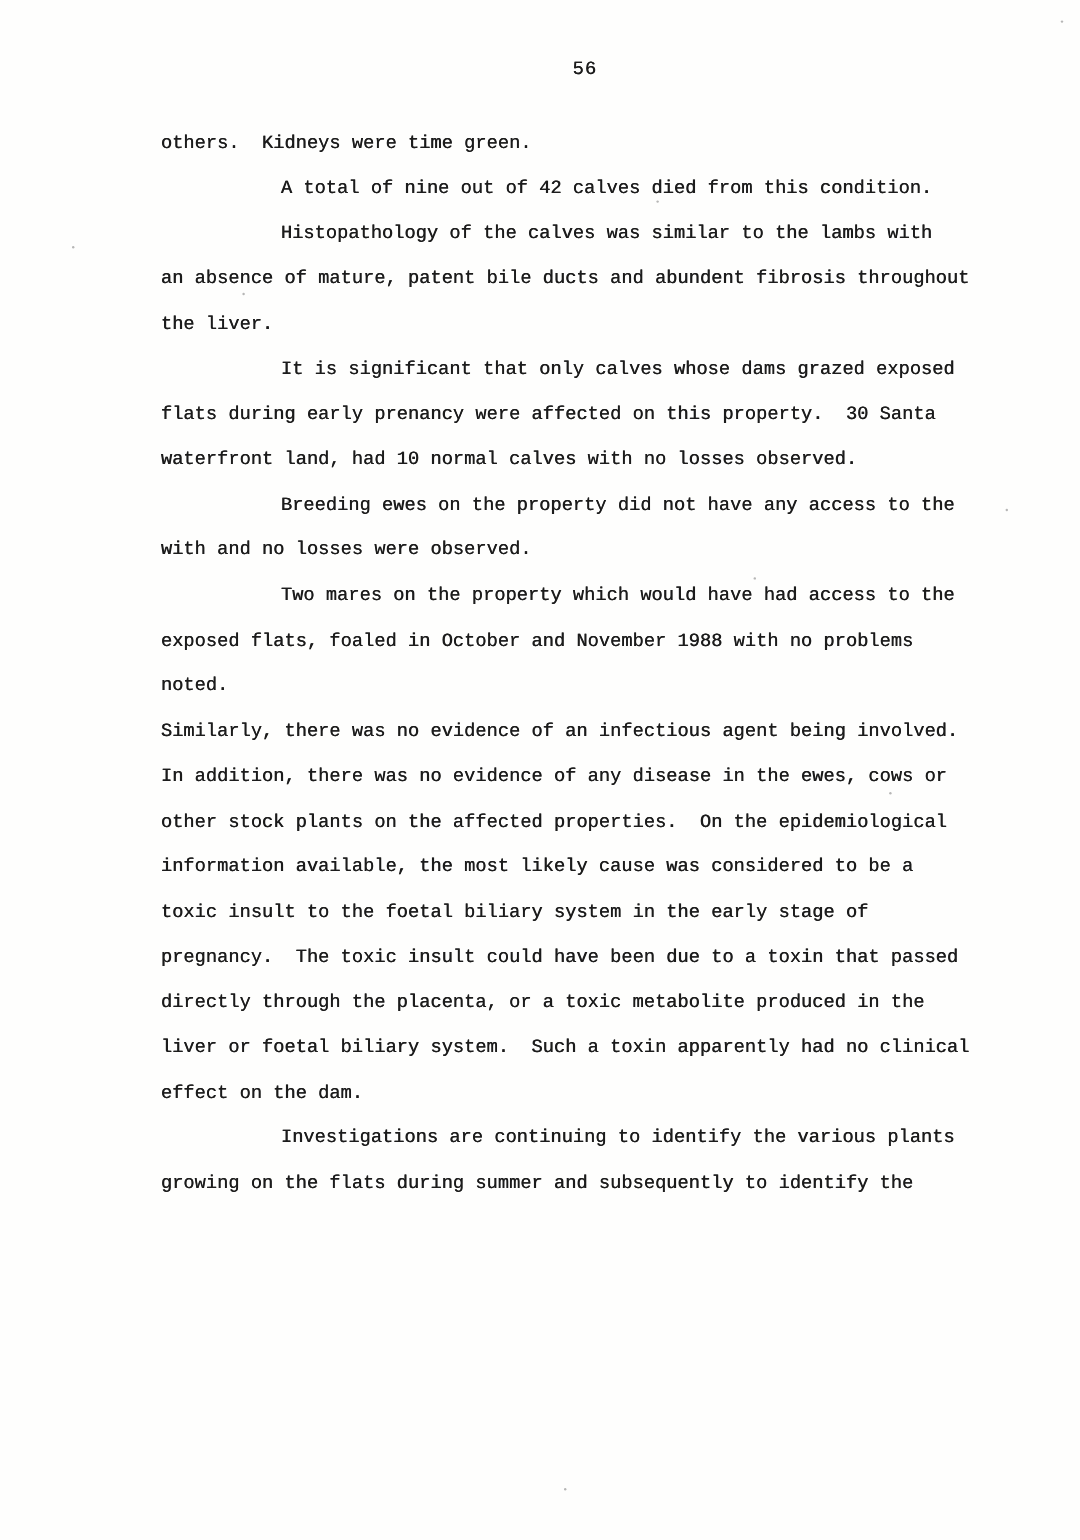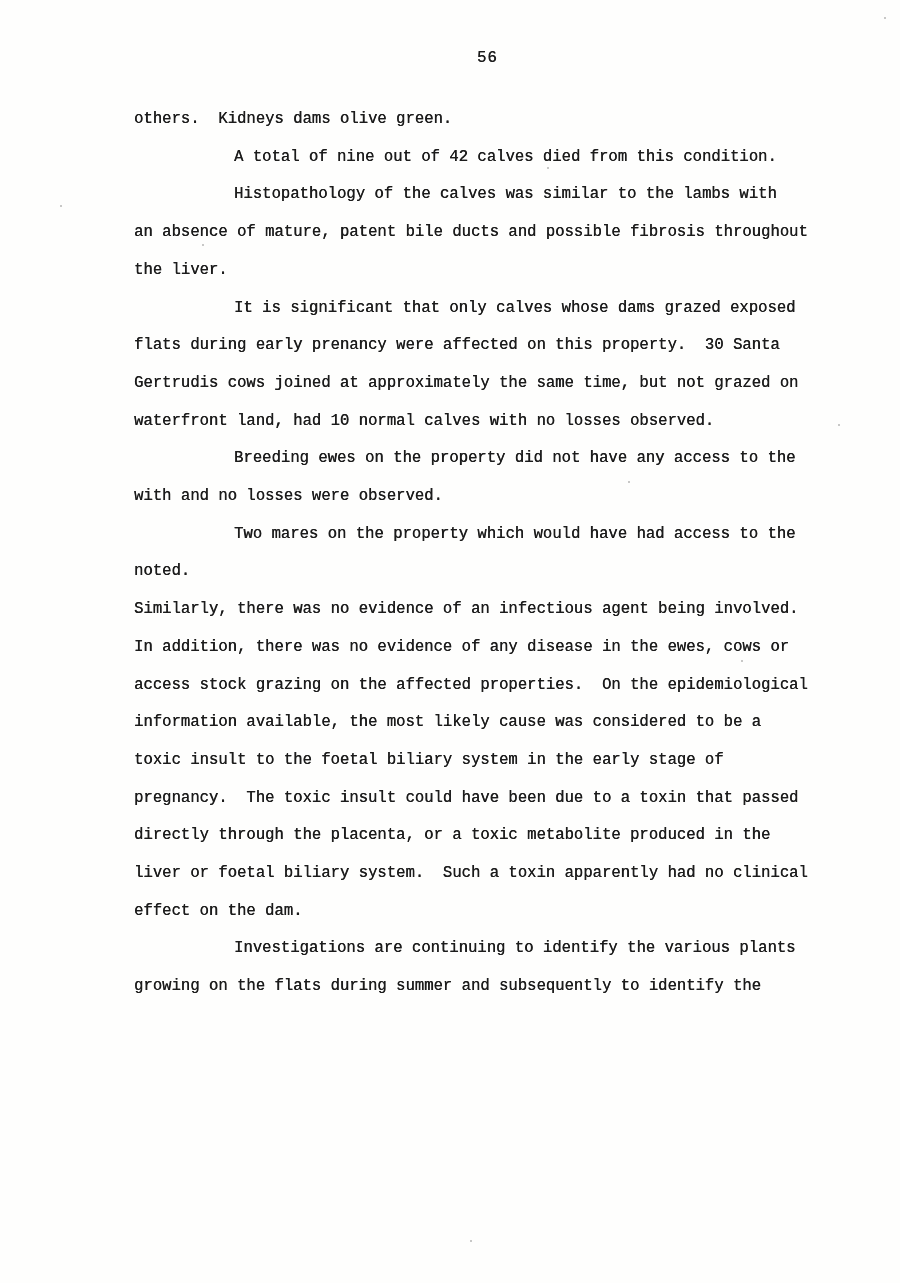--- a/index.html
+++ b/index.html
@@ -53,36 +53,36 @@
     opacity: 0.4;
   }
 </style>
 </head>
 <body>
 
 <div class="page">
   <div class="page-number">56</div>
 
   <div class="body-text">
-      <div class="line">others.  Kidneys dams olive green.</div>
+      <div class="line">others.  Kidneys were time green.</div>
       <div class="line indent">A total of nine out of 42 calves died from this condition.</div>
       <div class="line indent">Histopathology of the calves was similar to the lambs with</div>
-      <div class="line">an absence of mature, patent bile ducts and possible fibrosis throughout</div>
+      <div class="line">an absence of mature, patent bile ducts and abundent fibrosis throughout</div>
       <div class="line">the liver.</div>
       <div class="line indent">It is significant that only calves whose dams grazed exposed</div>
       <div class="line">flats during early prenancy were affected on this property.  30 Santa</div>
-      <div class="line">Gertrudis cows joined at approximately the same time, but not grazed on</div>
       <div class="line">waterfront land, had 10 normal calves with no losses observed.</div>
       <div class="line indent">Breeding ewes on the property did not have any access to the</div>
       <div class="line">with and no losses were observed.</div>
       <div class="line indent">Two mares on the property which would have had access to the</div>
+      <div class="line">exposed flats, foaled in October and November 1988 with no problems</div>
       <div class="line">noted.</div>
       <div class="line">Similarly, there was no evidence of an infectious agent being involved.</div>
       <div class="line">In addition, there was no evidence of any disease in the ewes, cows or</div>
-      <div class="line">access stock grazing on the affected properties.  On the epidemiological</div>
+      <div class="line">other stock plants on the affected properties.  On the epidemiological</div>
       <div class="line">information available, the most likely cause was considered to be a</div>
       <div class="line">toxic insult to the foetal biliary system in the early stage of</div>
       <div class="line">pregnancy.  The toxic insult could have been due to a toxin that passed</div>
       <div class="line">directly through the placenta, or a toxic metabolite produced in the</div>
       <div class="line">liver or foetal biliary system.  Such a toxin apparently had no clinical</div>
       <div class="line">effect on the dam.</div>
       <div class="line indent">Investigations are continuing to identify the various plants</div>
       <div class="line">growing on the flats during summer and subsequently to identify the</div>
     </div>
 

